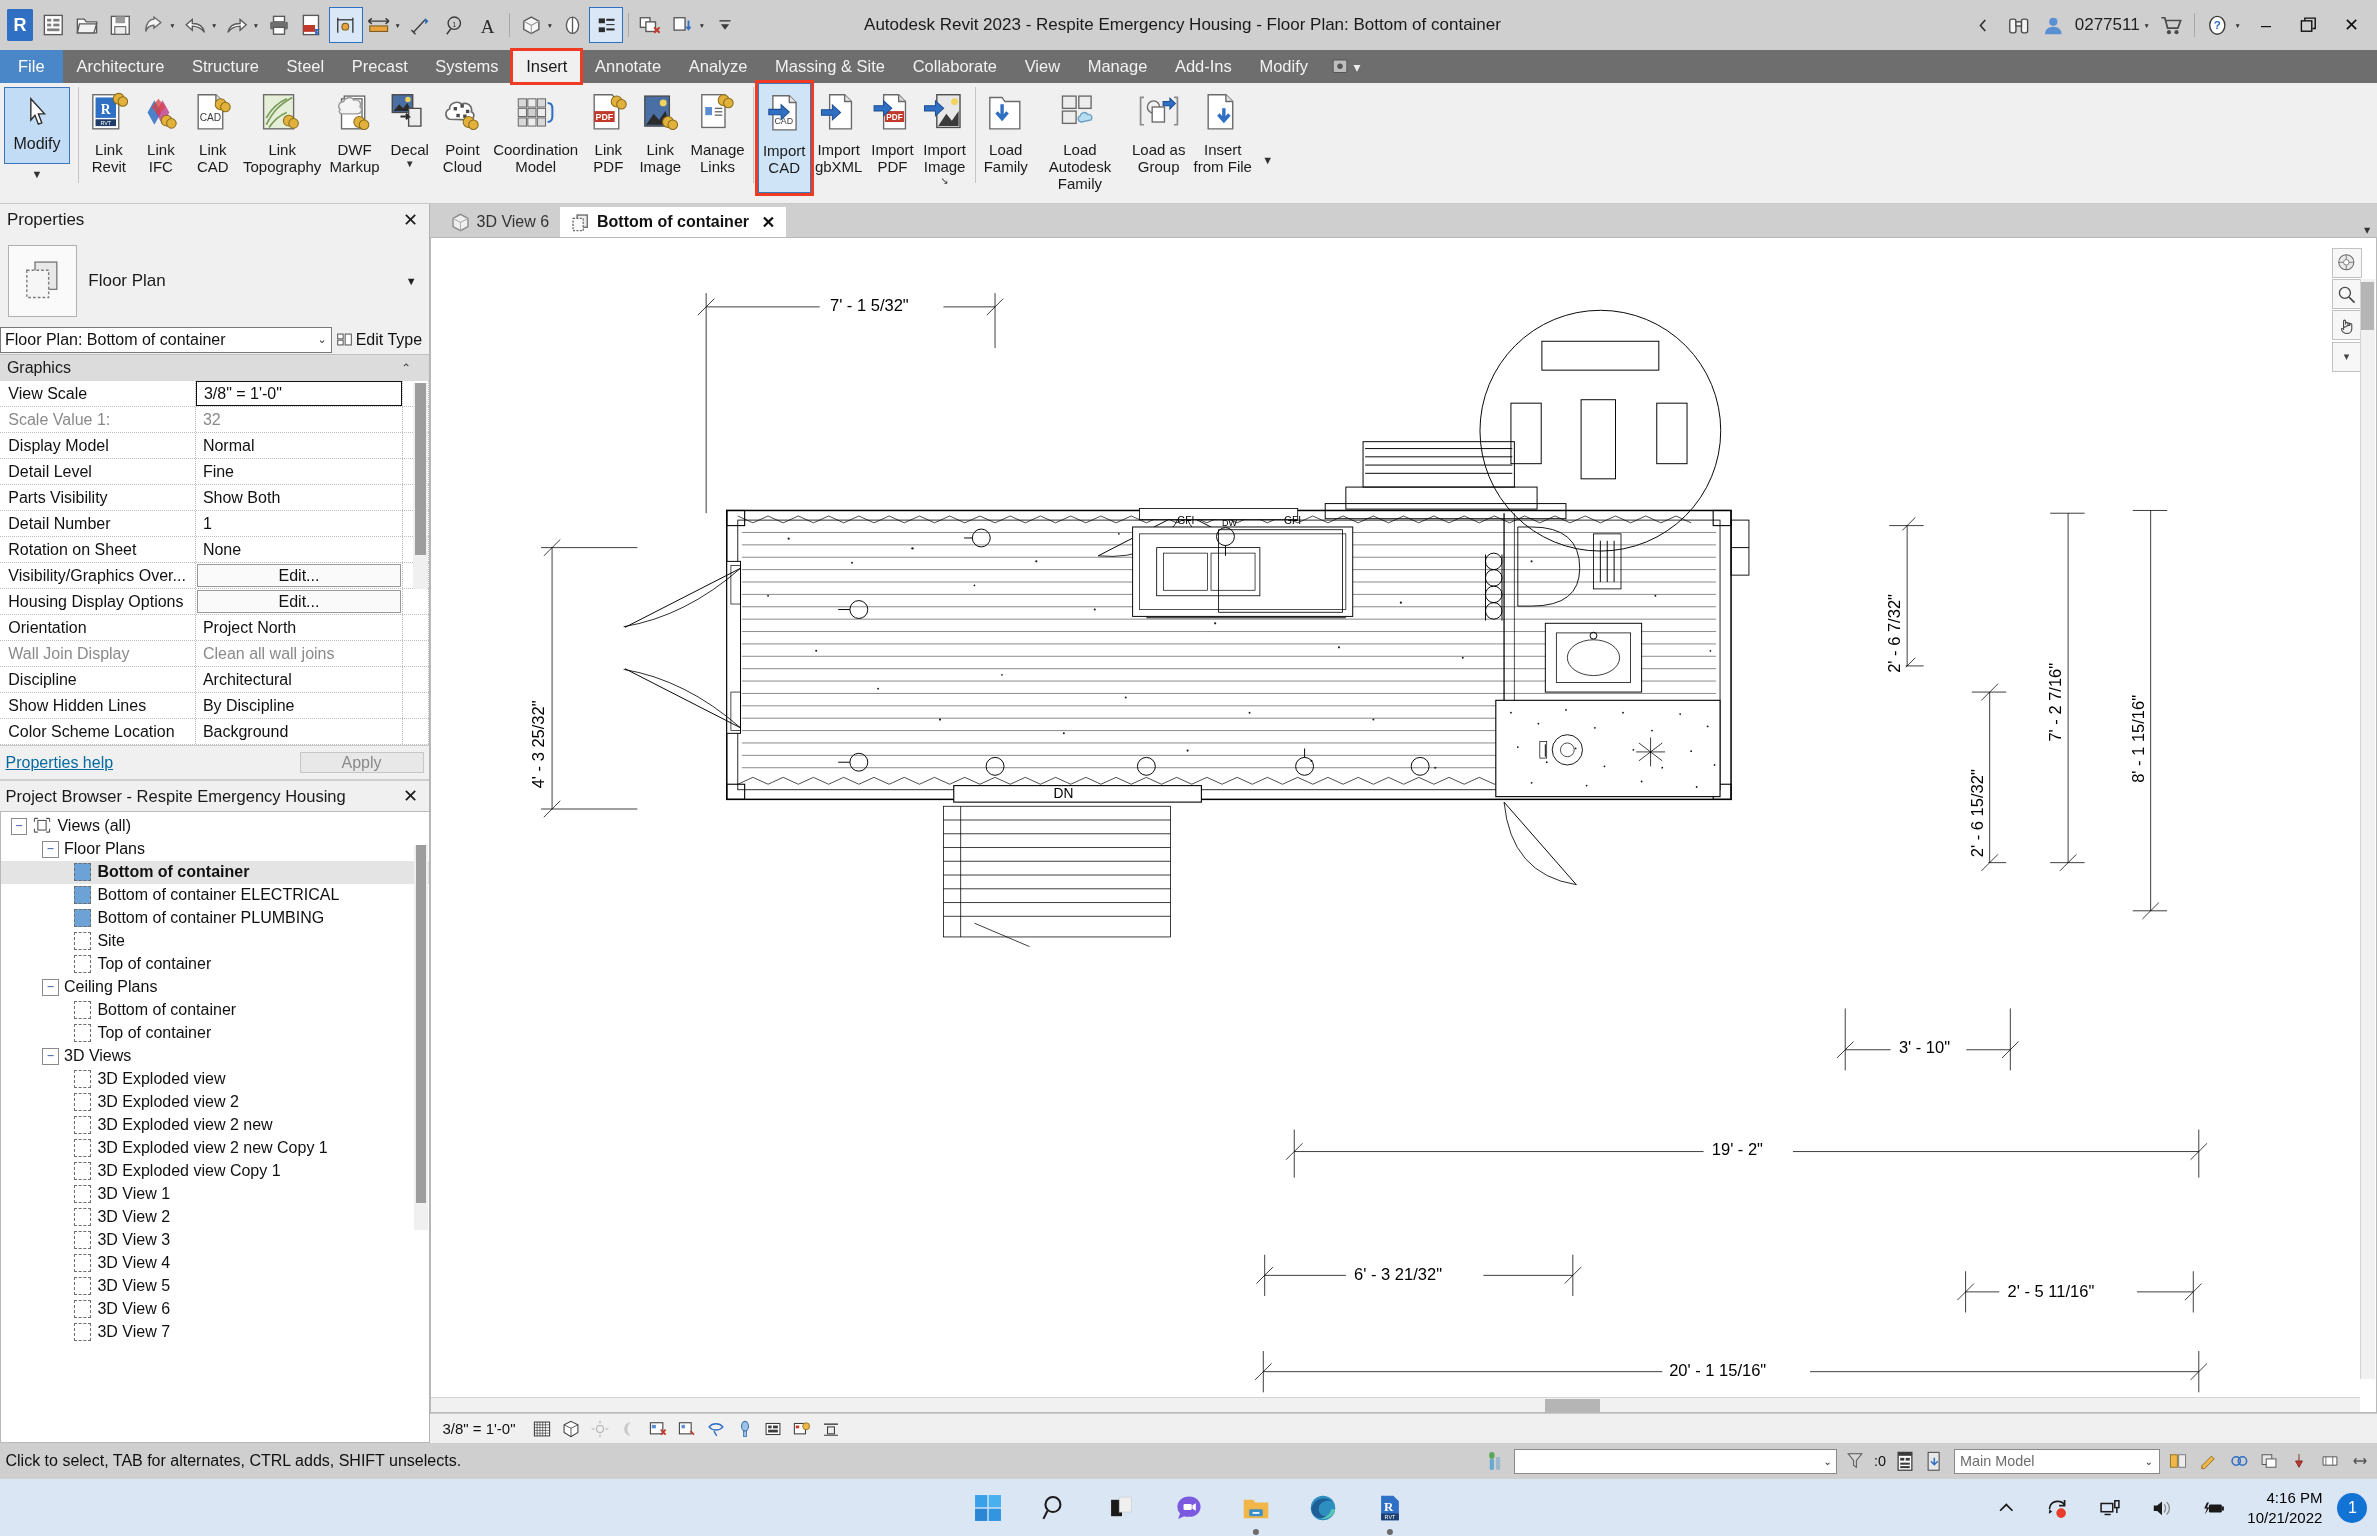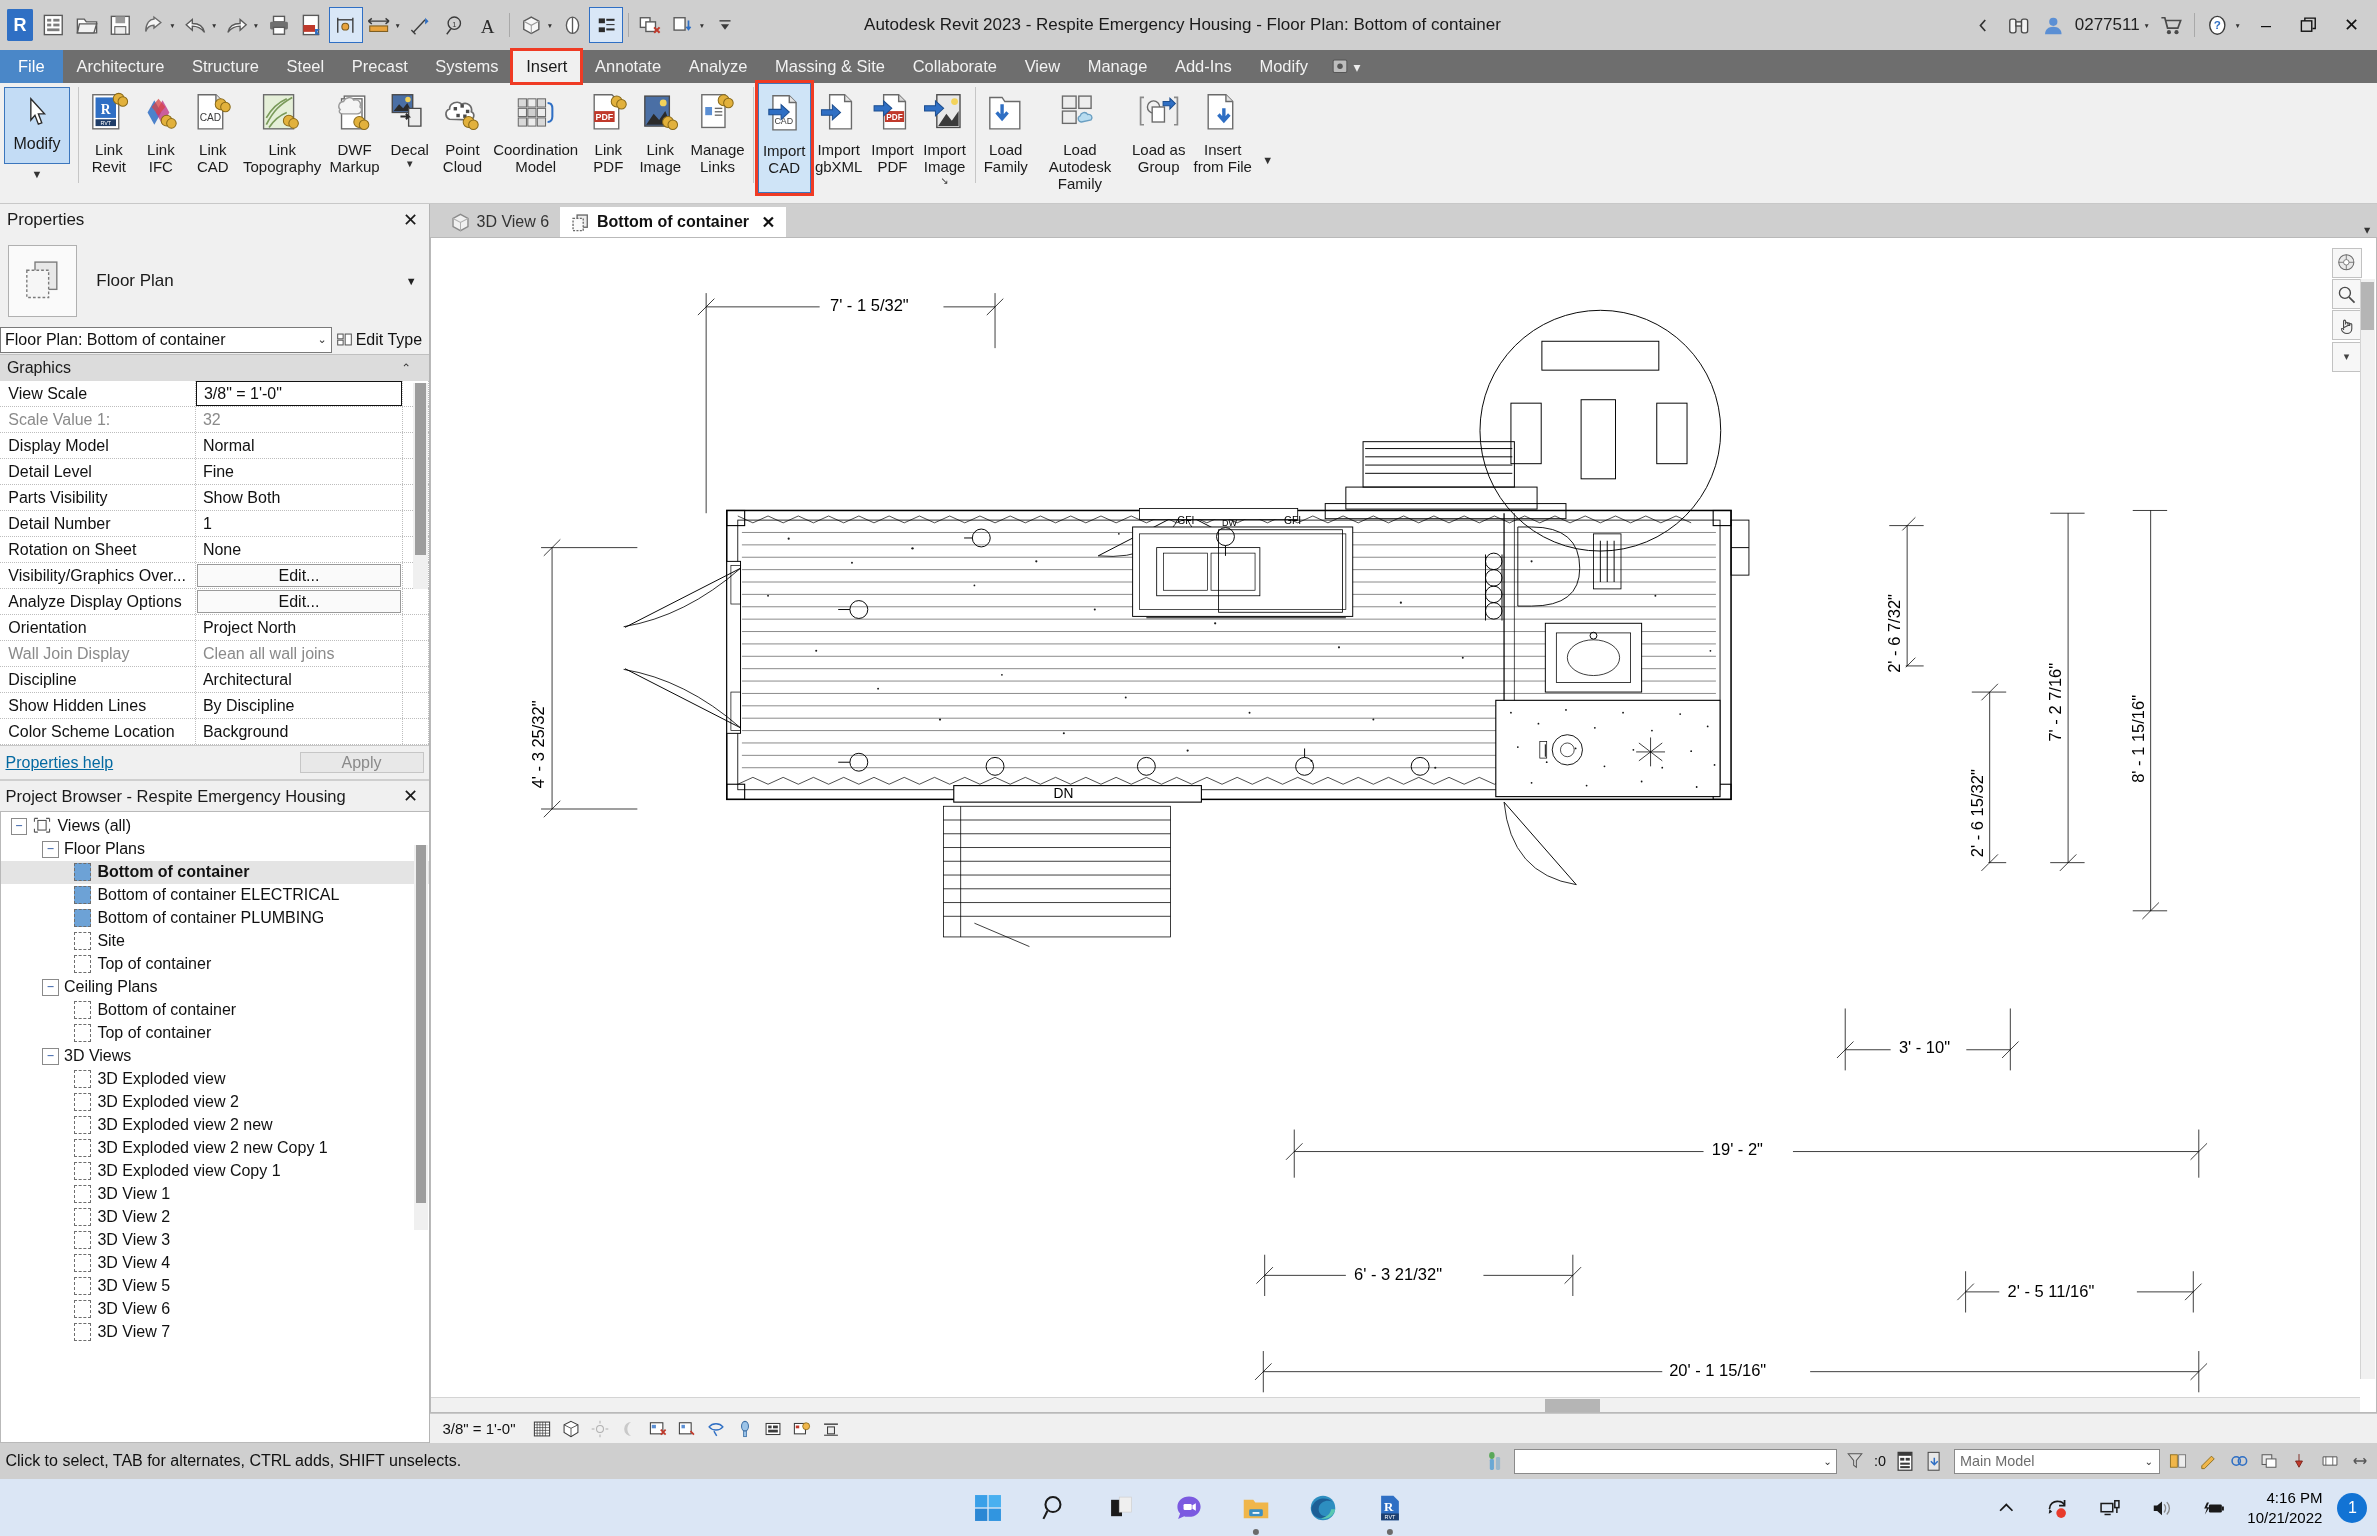--- a/index.html
+++ b/index.html
@@ -68,21 +68,21 @@
   .body { flex:1 1 auto; display:flex; min-height:0; background:#f0f0f0; }
 
   
   .leftdock { width:430px; flex:0 0 430px; display:flex; flex-direction:column;
               background:#f0f0f0; border-right:0.7px solid #b4b4b4; }
 
   .panel-head { height:32px; display:flex; align-items:center; padding:0 5.5px 0 6.9px;
                 font-size:17px; color:#1a1a1a; background:#f0f0f0; }
   .panel-head .x { margin-left:auto; font-size:18px; cursor:default; padding:0 5.5px; }
 
-  .prop-type { height:89px; display:flex; align-items:center; gap:19px; padding:0 8.3px;
+  .prop-type { height:89px; display:flex; align-items:center; gap:11px; padding:0 8.3px;
                background:#f0f0f0; }
   .prop-thumb { width:69px; height:72px; border:0.7px solid #b0b0b0; background:#fafafa;
                 display:flex; align-items:center; justify-content:center; }
   .prop-type-lbl { font-size:17px; color:#1a1a1a; }
   .prop-type-caret { margin-left:auto; font-size:11px; color:#222; padding-right:4.1px; }
 
   .prop-selector { height:29px; display:flex; align-items:center; gap:0;
                    padding:0 2.8px 0 0; }
   .prop-sel-box { flex:1 1 auto; height:26px; background:#fff; border:0.7px solid #7a7a7a;
                   display:flex; align-items:center; padding:0 4px; font-size:16px; color:#111; }
@@ -806,21 +806,21 @@
 
         <div class="prow">
           <div class="pname">Visibility/Graphics Over...</div>
           <div class="pval btn">
               <span>Edit...</span>
             </div>
           <div class="pspare"></div>
         </div>
 
         <div class="prow">
-          <div class="pname">Analyze Display Options</div>
+          <div class="pname">Housing Display Options</div>
           <div class="pval btn">
               <span>Edit...</span>
             </div>
           <div class="pspare"></div>
         </div>
 
         <div class="prow">
           <div class="pname">Orientation</div>
           <div class="pval">Project North</div>
           <div class="pspare"></div>

